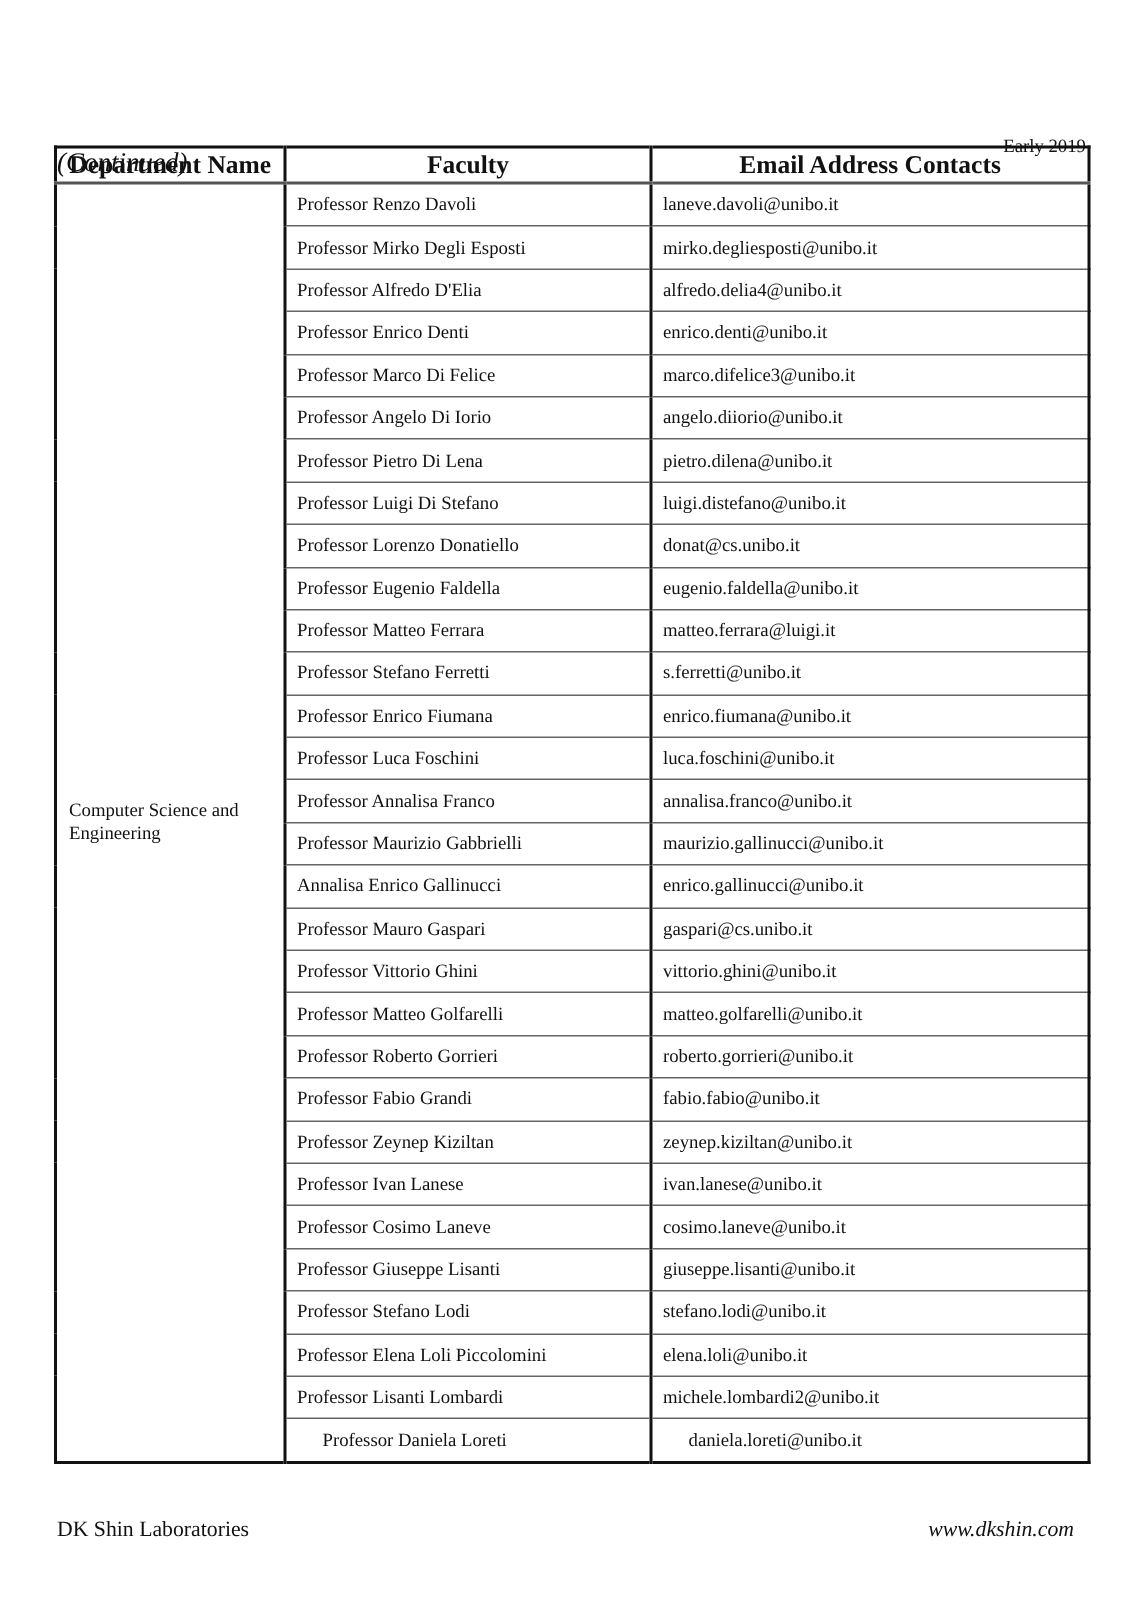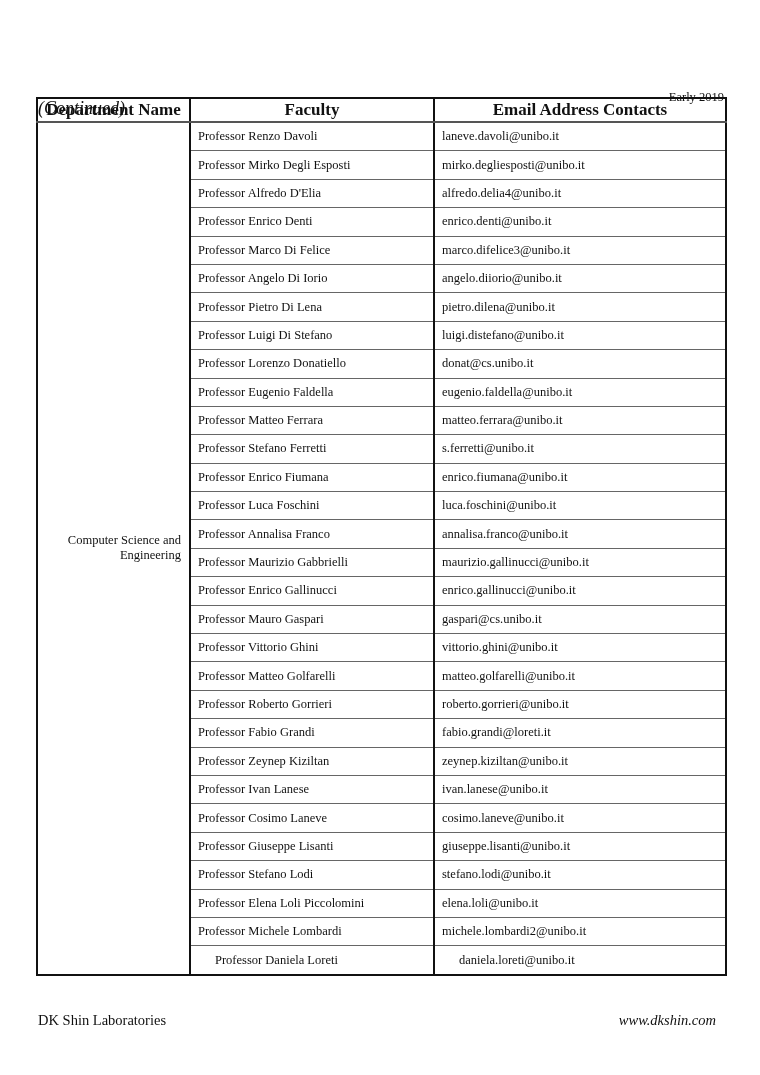--- a/index.html
+++ b/index.html
@@ -4,21 +4,21 @@
 <style>
   html, body { margin: 0; padding: 0; background: #ffffff; }
   body { width: 760px; height: 1075px; position: relative; font-family: "Liberation Serif", serif; color: #111; overflow: hidden; }
   .top-left { position: absolute; left: 38px; top: 62px; font-size: 18px; font-style: italic; margin-top: 36px; }
   .top-right { position: absolute; right: 36px; top: 62px; font-size: 12.5px; margin-top: 28px; }
   table.dir { position: absolute; left: 36px; top: 97px; width: 689px; border-collapse: collapse; border: 2px solid #111; table-layout: fixed; }
   table.dir th { height: 22px; font-size: 17px; font-weight: bold; text-align: center; border-bottom: 2px solid #555; border-left: 2px solid #111; padding: 0; }
   table.dir th:first-child { border-left: none; }
   table.dir td { height: 27.4px; font-size: 12.5px; padding: 0 0 0 7px; border-bottom: 1px solid #666; border-left: 2px solid #111; vertical-align: middle; white-space: nowrap; }
   table.dir tr:last-child td { border-bottom: none; padding-left: 24px; }
-  table.dir td.dept { text-align: right; padding: 0 8px; white-space: normal; line-height: 15px; border-left: none; border-bottom: none; }
+  table.dir td.dept { text-align: left; padding: 0 8px; white-space: normal; line-height: 15px; border-left: none; border-bottom: none; }
   .footer-left { position: absolute; left: 38px; top: 1012px; font-size: 14.5px; }
   .footer-right { position: absolute; right: 44px; top: 1012px; font-size: 14.5px; font-style: italic; margin-left: 48px; }
 </style>
 </head>
 <body>
 
 <div class="top-left">(Continued)</div>
 <div class="top-right">Early 2019</div>
 
 <table class="dir">
@@ -71,21 +71,21 @@
       <tr>
         <td>Professor Lorenzo Donatiello</td>
         <td>donat@cs.unibo.it</td>
       </tr>
       <tr>
         <td>Professor Eugenio Faldella</td>
         <td>eugenio.faldella@unibo.it</td>
       </tr>
       <tr>
         <td>Professor Matteo Ferrara</td>
-        <td>matteo.ferrara@unibo.it</td>
+        <td>matteo.ferrara@luigi.it</td>
       </tr>
       <tr>
         <td>Professor Stefano Ferretti</td>
         <td>s.ferretti@unibo.it</td>
       </tr>
       <tr>
         <td>Professor Enrico Fiumana</td>
         <td>enrico.fiumana@unibo.it</td>
       </tr>
       <tr>
@@ -94,42 +94,42 @@
       </tr>
       <tr>
         <td>Professor Annalisa Franco</td>
         <td>annalisa.franco@unibo.it</td>
       </tr>
       <tr>
         <td>Professor Maurizio Gabbrielli</td>
         <td>maurizio.gallinucci@unibo.it</td>
       </tr>
       <tr>
-        <td>Professor Enrico Gallinucci</td>
+        <td>Annalisa Enrico Gallinucci</td>
         <td>enrico.gallinucci@unibo.it</td>
       </tr>
       <tr>
         <td>Professor Mauro Gaspari</td>
         <td>gaspari@cs.unibo.it</td>
       </tr>
       <tr>
         <td>Professor Vittorio Ghini</td>
         <td>vittorio.ghini@unibo.it</td>
       </tr>
       <tr>
         <td>Professor Matteo Golfarelli</td>
         <td>matteo.golfarelli@unibo.it</td>
       </tr>
       <tr>
         <td>Professor Roberto Gorrieri</td>
         <td>roberto.gorrieri@unibo.it</td>
       </tr>
       <tr>
         <td>Professor Fabio Grandi</td>
-        <td>fabio.grandi@loreti.it</td>
+        <td>fabio.fabio@unibo.it</td>
       </tr>
       <tr>
         <td>Professor Zeynep Kiziltan</td>
         <td>zeynep.kiziltan@unibo.it</td>
       </tr>
       <tr>
         <td>Professor Ivan Lanese</td>
         <td>ivan.lanese@unibo.it</td>
       </tr>
       <tr>
@@ -142,21 +142,21 @@
       </tr>
       <tr>
         <td>Professor Stefano Lodi</td>
         <td>stefano.lodi@unibo.it</td>
       </tr>
       <tr>
         <td>Professor Elena Loli Piccolomini</td>
         <td>elena.loli@unibo.it</td>
       </tr>
       <tr>
-        <td>Professor Michele Lombardi</td>
+        <td>Professor Lisanti Lombardi</td>
         <td>michele.lombardi2@unibo.it</td>
       </tr>
       <tr>
         <td>Professor Daniela Loreti</td>
         <td>daniela.loreti@unibo.it</td>
       </tr>
     </tbody>
 </table>
 
 <div class="footer-left">DK Shin Laboratories</div>

